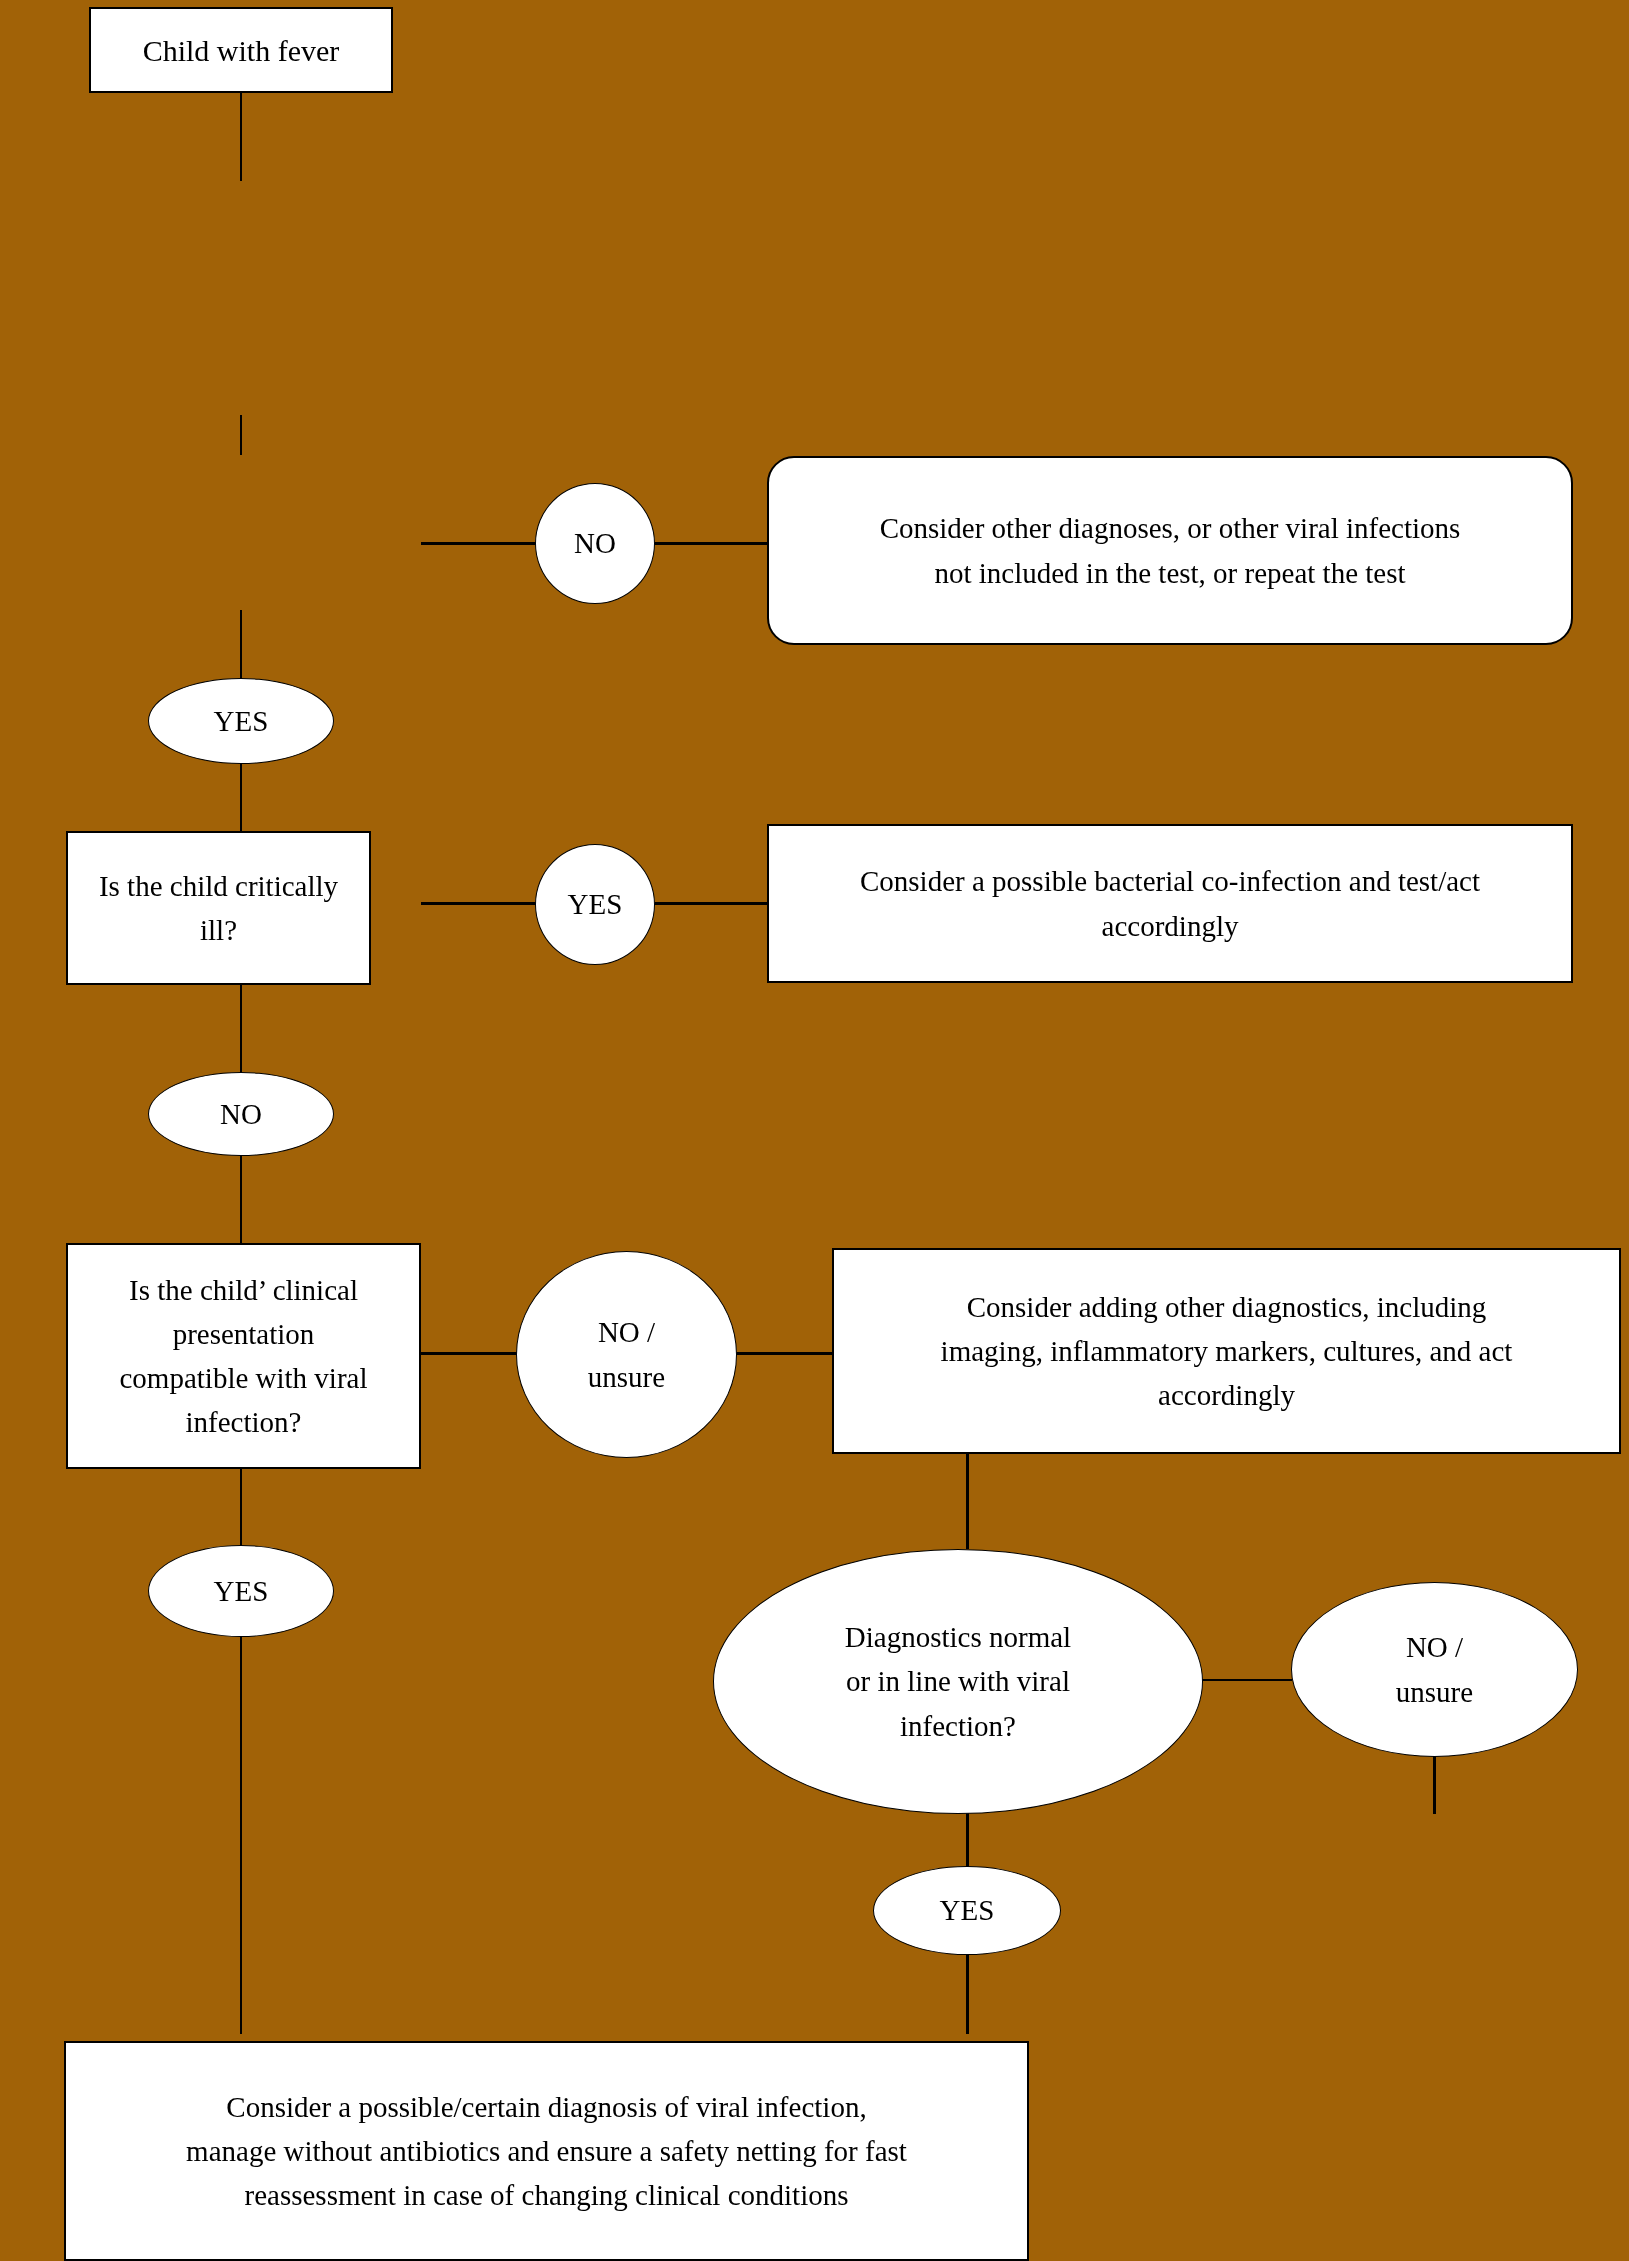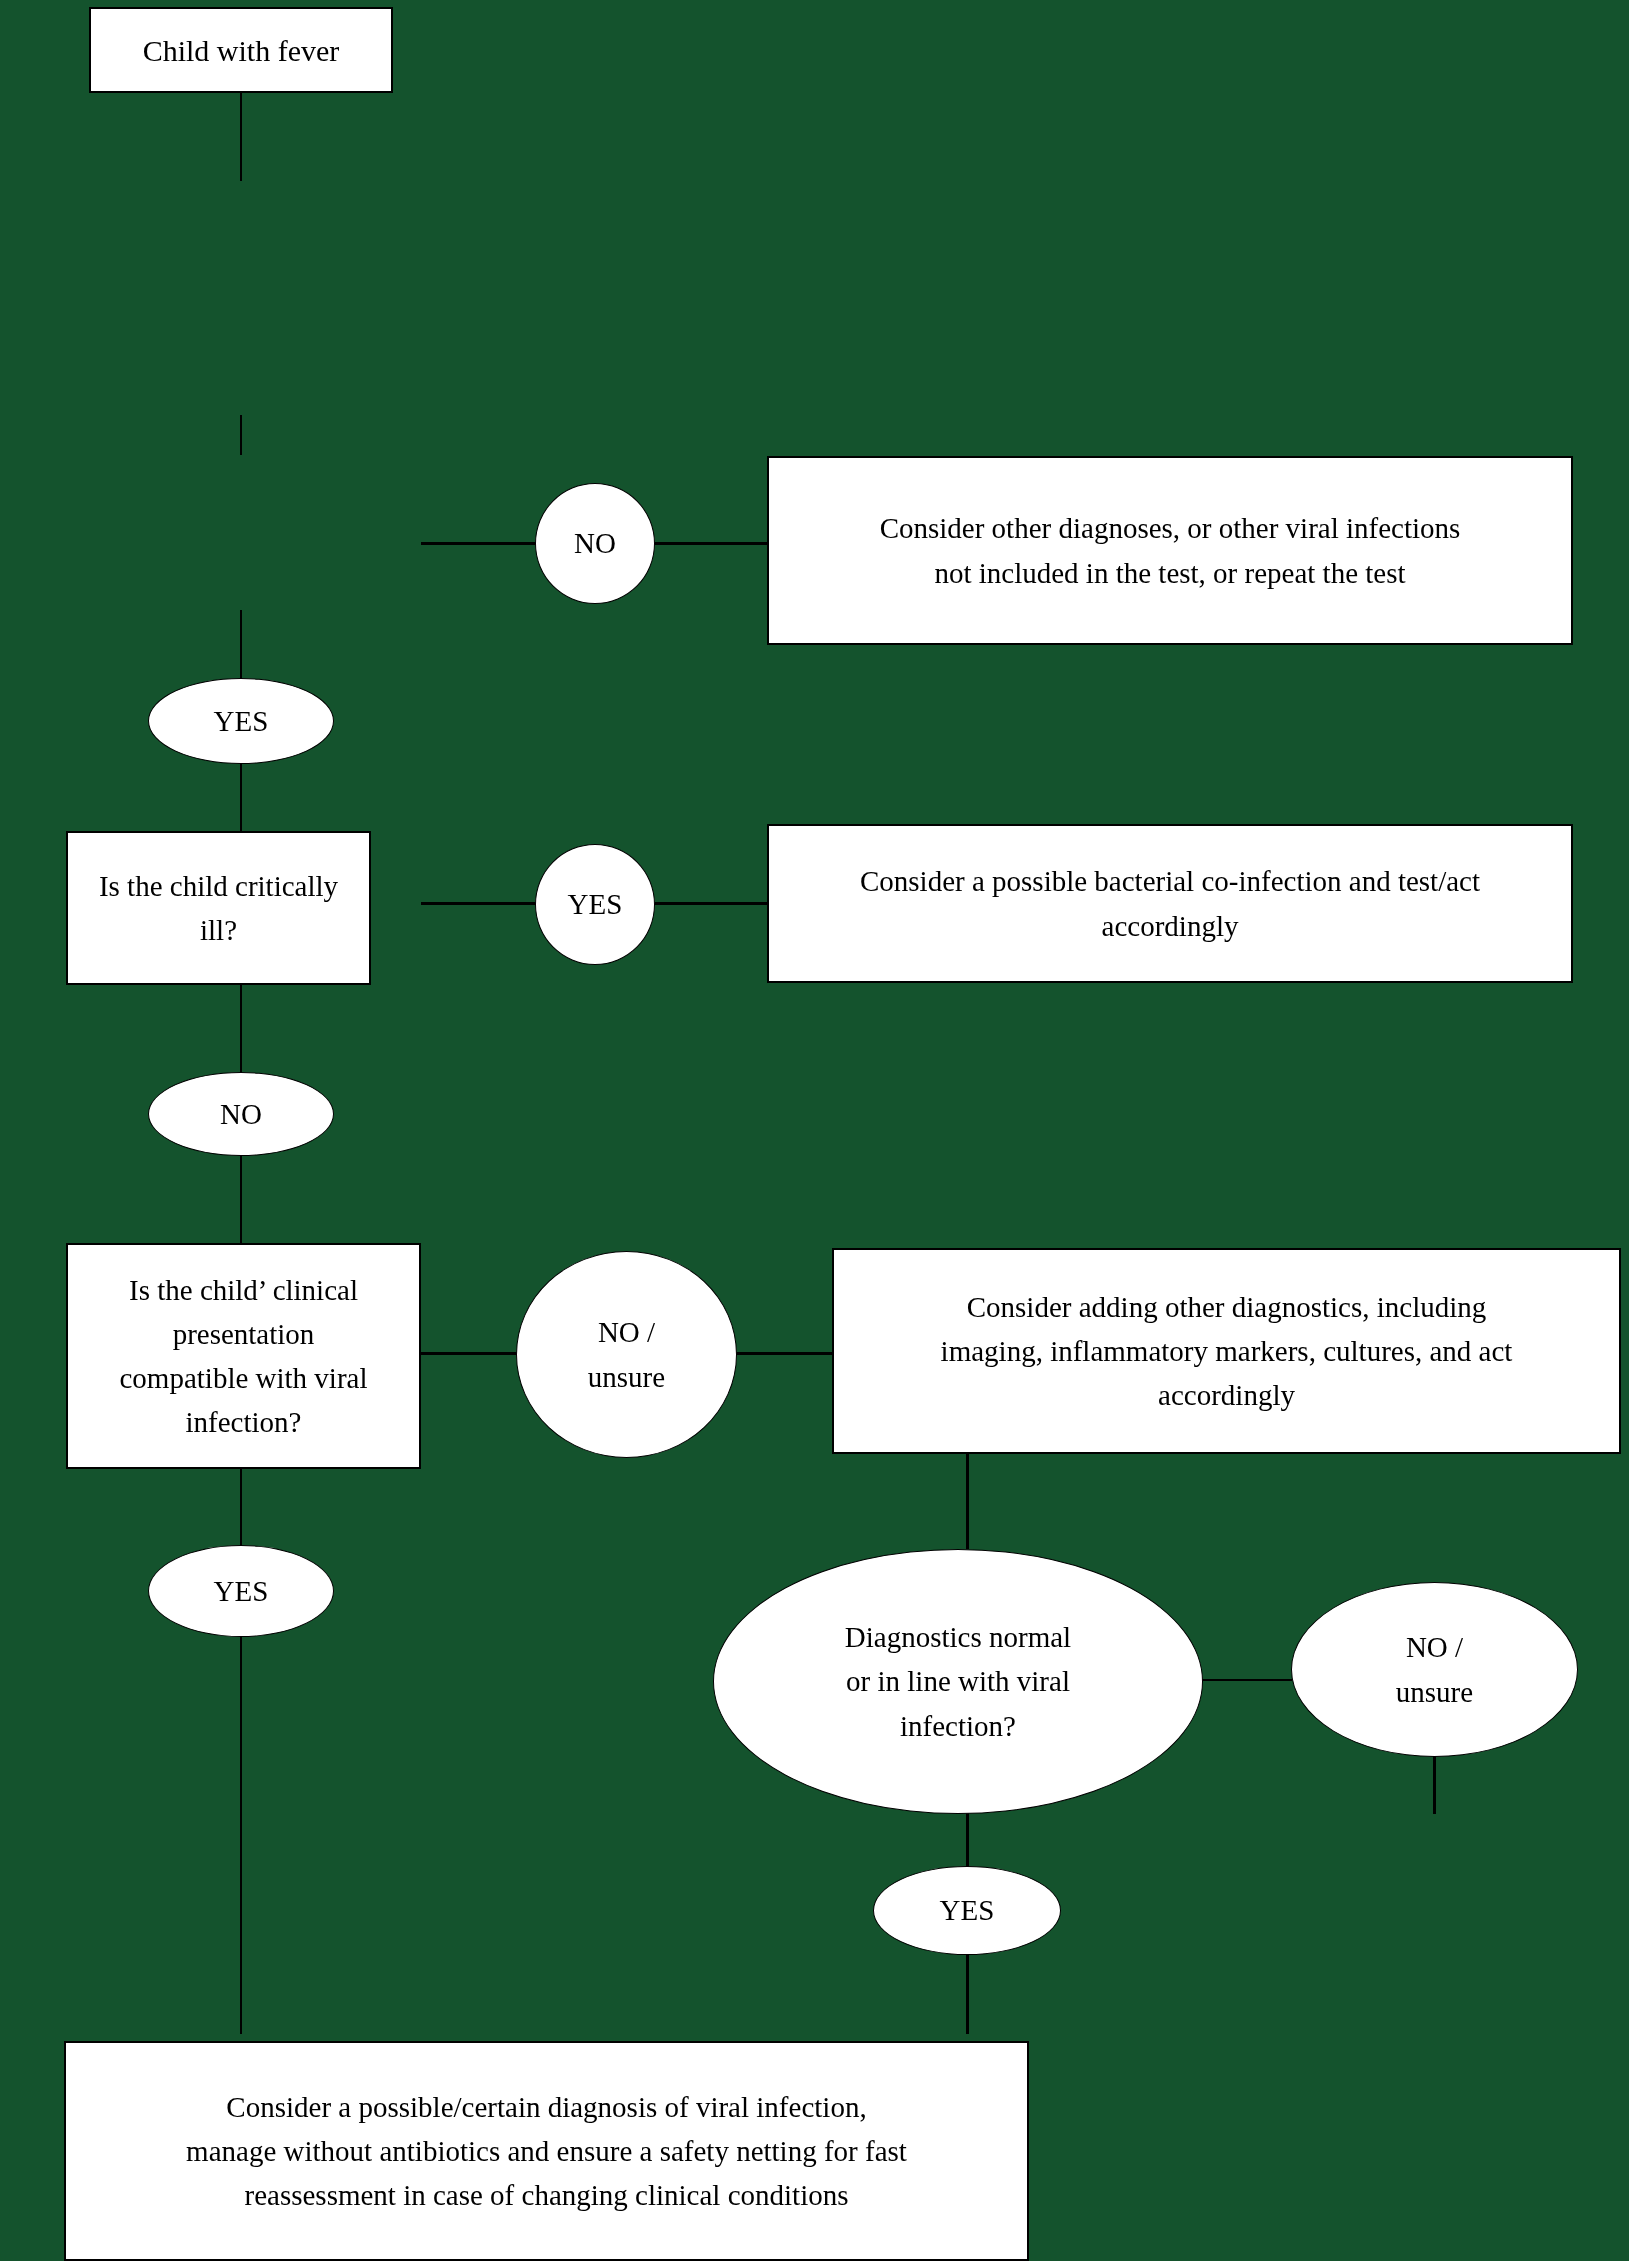--- a/index.html
+++ b/index.html
@@ -1,18 +1,18 @@
 <!DOCTYPE html>
 <html style="font-size:7.8px"><head>
 <meta charset="utf-8">
 <title>Clinical flowchart</title>
 <style>
   html,body{margin:0;padding:0;background:#ffffff;}
   body{font-family:"Liberation Serif","DejaVu Serif",serif;color:#000;}
-  #stage{position:relative;width:1630px;height:2261px;background:#14532d;overflow:hidden;}
+  #stage{position:relative;width:1630px;height:2261px;background:#a16207;overflow:hidden;}
   svg#wires{position:absolute;left:0;top:0;width:1630px;height:2261px;pointer-events:none;}
   .node{position:absolute;box-sizing:border-box;display:flex;align-items:center;justify-content:center;text-align:center;background:#fff;}
   .rect{border:2px solid #000;}
   .rect .txt{padding:0 14.7px;width:100%;}
   .ellipse{border:1.5px solid #000;border-radius:50%;}
   .ellipse .txt{padding:0 6.9px;width:100%;}
   .txt{line-height:1.52;white-space:pre-line;}
   .f62{font-size:30px;}
   .f60{font-size:29px;}
   .f58{font-size:28px;}
@@ -68,21 +68,21 @@
   <div class="node rect" style="left:89px;top:7.3px;width:304px;height:86px;">
     <span class="txt f62">Child with fever</span>
   </div>
 
 
 
   <div class="node ellipse" style="left:535px;top:483px;width:120px;height:121px;">
     <span class="txt f60">NO</span>
   </div>
 
-  <div class="node rect" style="left:767px;top:456px;width:806px;height:189px;">
+  <div class="node rect" style="left:767px;top:456px;width:806px;height:189px;border-radius:27px;">
     <span class="txt f60">Consider other diagnoses, or other viral infections
 not included in the test, or repeat the test</span>
   </div>
 
   <div class="node ellipse" style="left:148px;top:678px;width:186px;height:86px;">
     <span class="txt f60">YES</span>
   </div>
 
   <div class="node rect" style="left:66px;top:831px;width:305px;height:154px;">
     <span class="txt f60">Is the child critically

